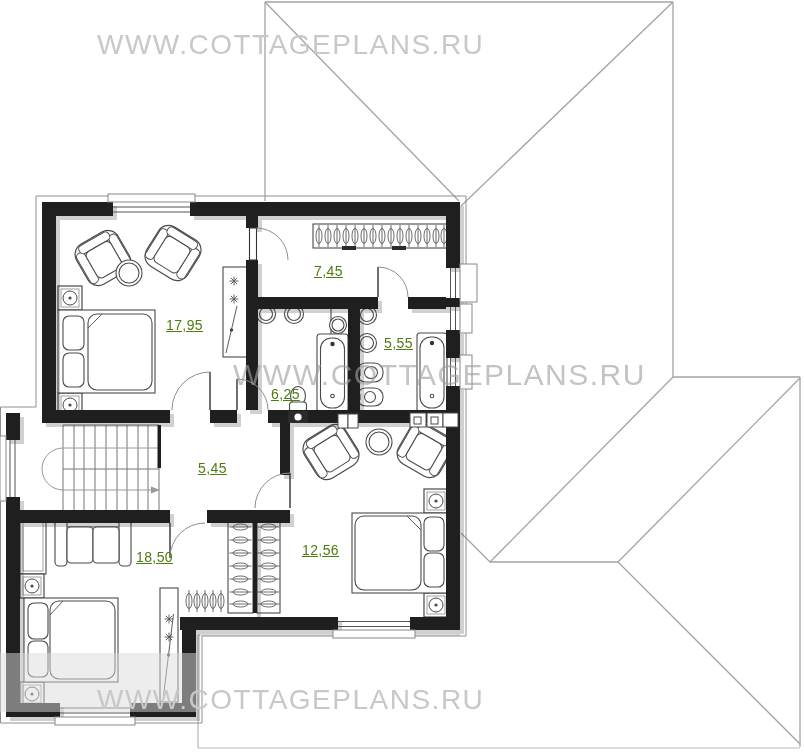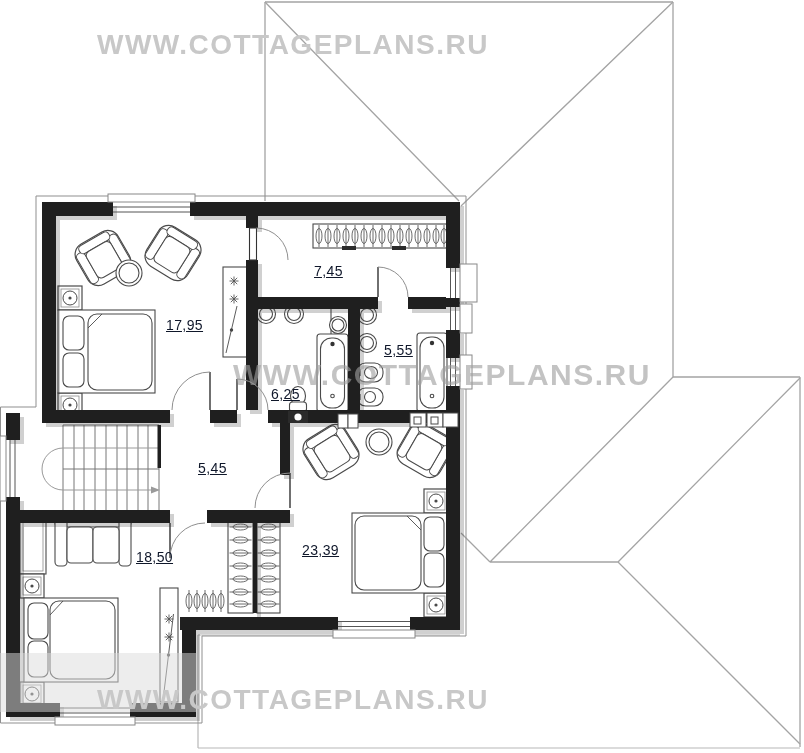--- a/index.html
+++ b/index.html
@@ -1,23 +1,23 @@
 <!DOCTYPE html>
 <html><head>
 <meta charset="utf-8">
 <style>
   html,body{margin:0;padding:0;background:#fff;}
   .page{position:relative;width:804px;height:753px;background:#ffffff;overflow:hidden;
         font-family:"Liberation Sans",sans-serif;}
   .page svg{position:absolute;left:0;top:0;}
-  .wm{position:absolute;font-weight:bold;color:#c8c8c8;white-space:nowrap;letter-spacing:1.5px;}
+  .wm{position:absolute;font-weight:normal;color:#c8c8c8;white-space:nowrap;letter-spacing:1.5px;}
   .wm-top{left:97px;top:29px;font-size:28px;}
   .wm-mid{left:233px;top:358px;font-size:30px;color:#9f9f9f;opacity:.62;}
   .wm-bottom{left:97px;top:684px;font-size:28px;}
-  .room-label{position:absolute;font-size:14px;color:#0f172a;text-decoration:underline;
+  .room-label{position:absolute;font-size:14px;color:#4d7c0f;text-decoration:underline;
               letter-spacing:.4px;white-space:nowrap;}
   .walls{filter:drop-shadow(4px 4px 0 rgba(40,40,40,.22));}
 </style>
 </head>
 <body>
 
 <div class="page">
 
 <svg width="804" height="753" viewBox="0 0 804 753">
   <defs>
@@ -347,18 +347,18 @@
   <rect x="0" y="653" width="196" height="59" fill="#dcdcdc" opacity="0.5"></rect>
 </svg>
 
 <div class="wm wm-top">WWW.COTTAGEPLANS.RU</div>
 <div class="wm wm-mid">WWW.COTTAGEPLANS.RU</div>
 <div class="wm wm-bottom">WWW.COTTAGEPLANS.RU</div>
 
 <div class="room-label" style="left:166px;top:317px;text-decoration:underline;">17,95</div>
 <div class="room-label" style="left:314px;top:263px;">7,45</div>
 <div class="room-label" style="left:271px;top:348px;margin-top:38px;">6,25</div>
-<div class="room-label" style="left:384px;top:335px;margin-top:7px;">5,55</div>
+<div class="room-label" style="left:384px;top:335px;">5,55</div>
 <div class="room-label" style="left:198px;top:460px;">5,45</div>
 <div class="room-label" style="left:136px;top:549px;">18,50</div>
-<div class="room-label" style="left:302px;top:542px;">23,39</div>
+<div class="room-label" style="left:302px;top:542px;">12,56</div>
 
 </div>
 
 </body></html>

